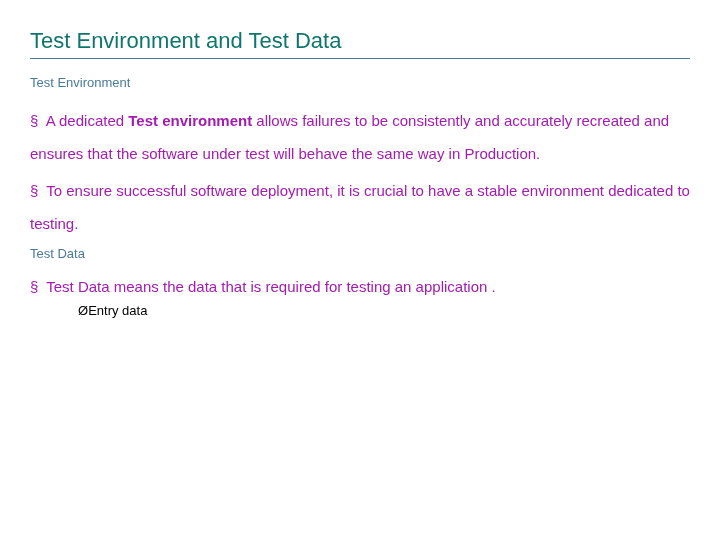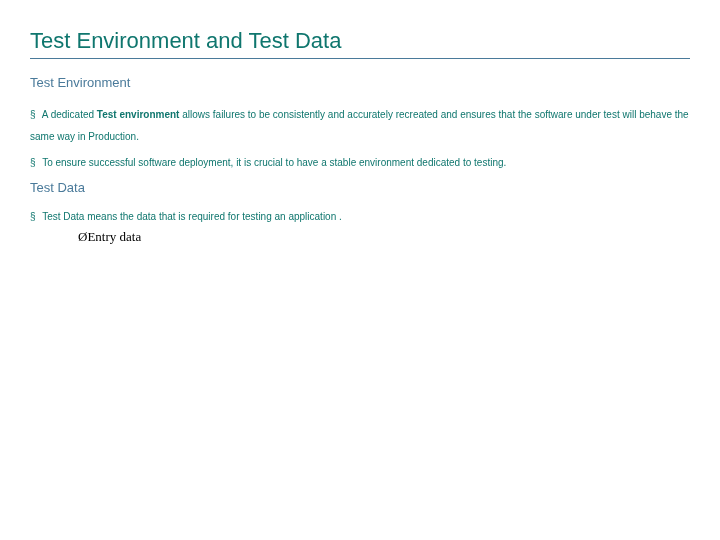--- a/index.html
+++ b/index.html
@@ -20,39 +20,38 @@
     margin-bottom: 16px;
   }
   .section-heading {
     font-size: 13px;
     color: #4a7a9a;
     font-weight: 400;
     margin-bottom: 14px;
     margin-top: 6px;
   }
   .para {
-    font-size: 10px;
+    font-size: 15px;
     line-height: 2.2;
-    color: #0f766e;
+    color: #a21caf;
     margin-bottom: 4px;
   }
   .sq-bullet::before {
     content: "§";
     font-family: Arial, sans-serif;
     margin-right: 4px;
   }
   .bold { font-weight: 700; }
   .sublist {
     padding-left: 48px;
     font-size: 13px;
     line-height: 1.6;
   }
   .subitem {
     margin-bottom: 1px;
-    font-family: Liberation Serif, serif;
   }
   .arrow-bullet::before {
     content: "Ø";
     margin-right: 0px;
   }
   .dot-bullet {
     position: relative;
     padding-left: 12px;
   }
   .dot-bullet::before {

